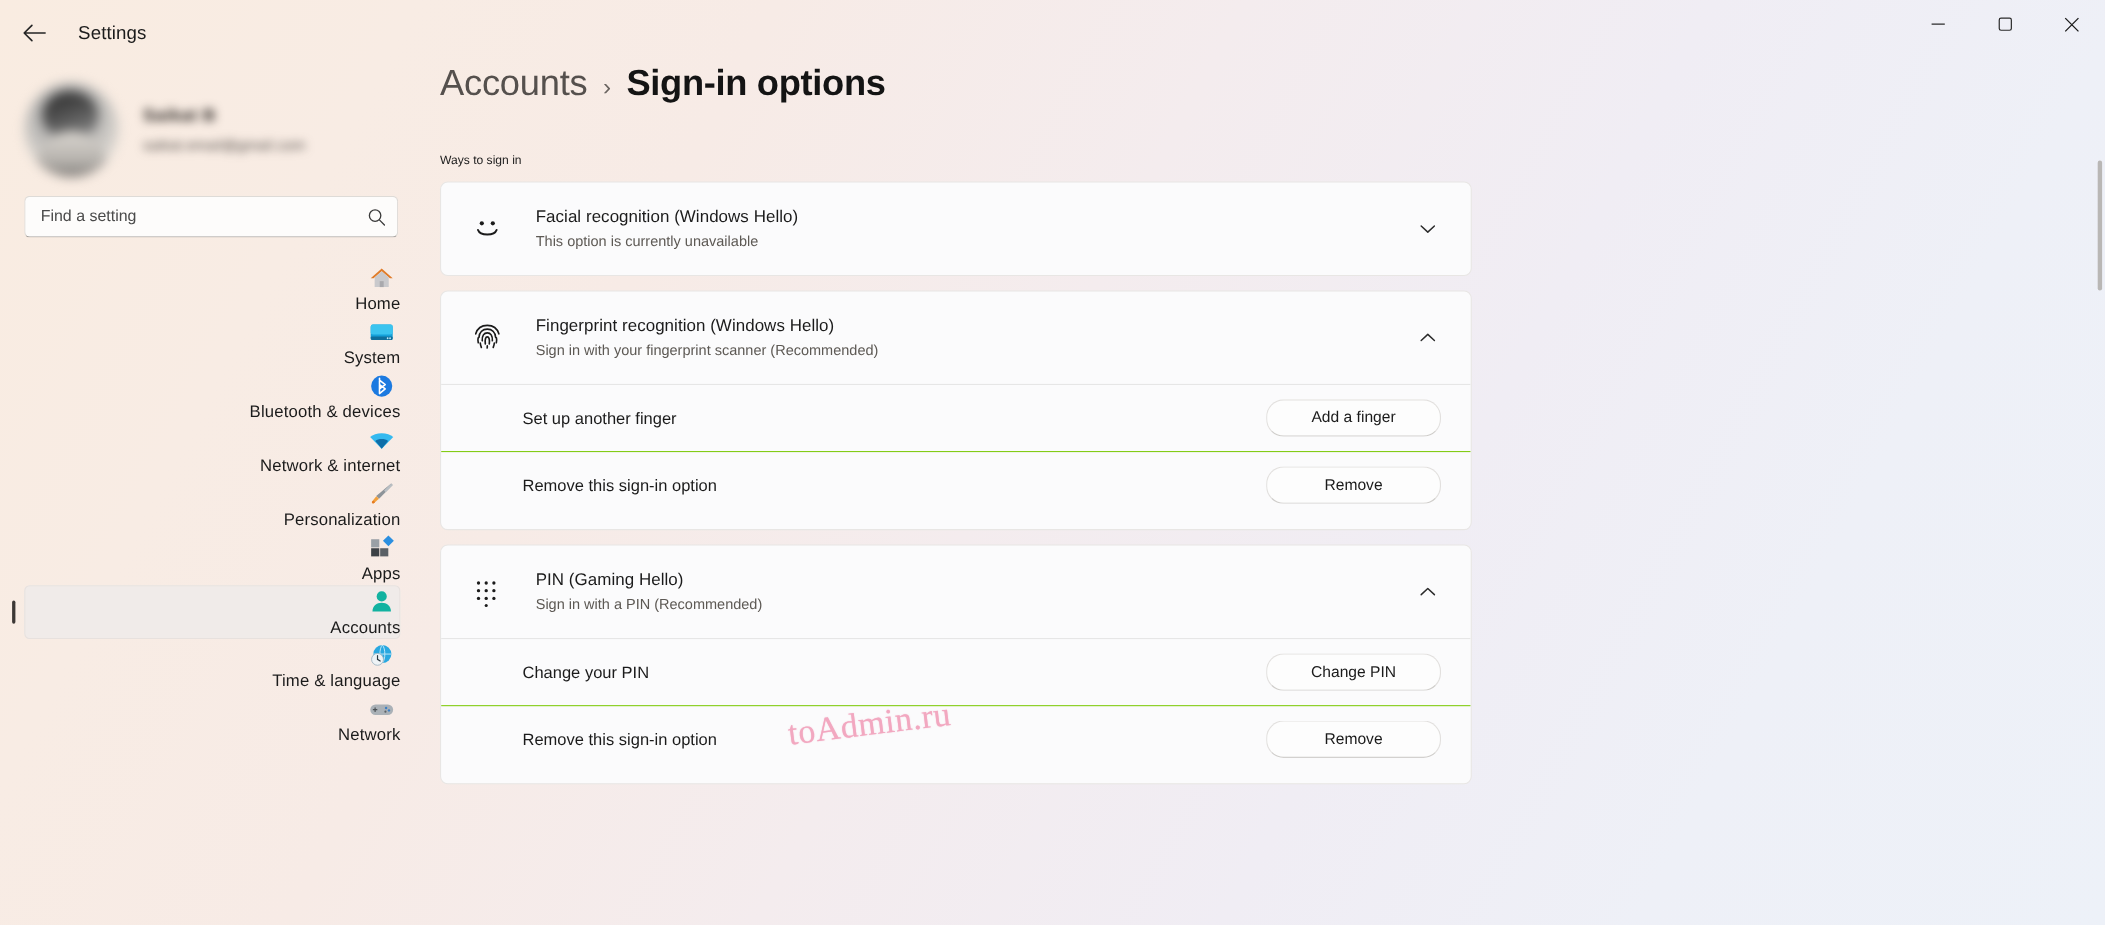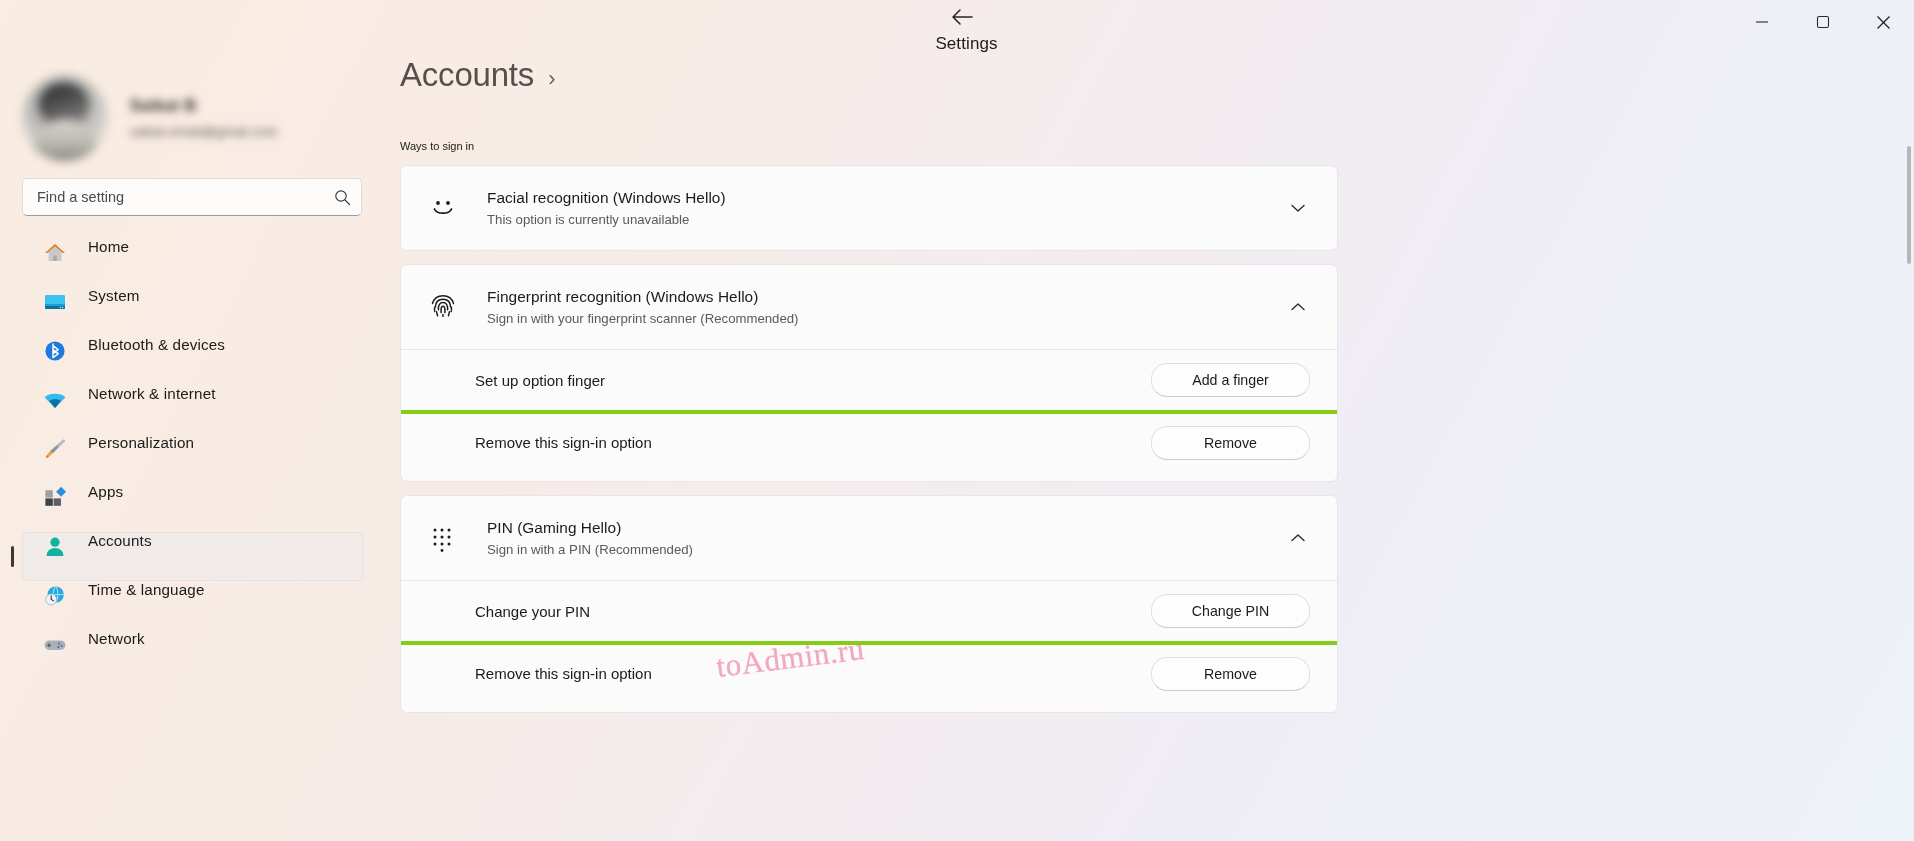--- a/index.html
+++ b/index.html
@@ -10,21 +10,21 @@
   }
   body {
     background: linear-gradient(118deg, #f9ece1 0%, #f8ece4 16%, #f7ebe6 30%, #f4ecee 48%, #f0edf4 66%, #eef0f7 82%, #edf1f8 100%);
     position: relative;
     color: #1b1b1b;
   }
 
   
   .titlebar {
     position: absolute; top: 0; left: 0; width: 1914px; height: 60px;
-    display: flex; align-items: center; flex-direction: column;
+    display: flex; align-items: center;
   }
   .back-btn {
     width: 42px; height: 34px; margin-left: 10px;
     display: flex; align-items: center; justify-content: center;
     border-radius: 5px;
   }
   .back-btn svg { display: block; }
   .app-title {
     font-size: 17px; color: #1b1b1b; margin-left: 19px; letter-spacing: .1px;
   }
@@ -75,21 +75,21 @@
     flex: 1; border: 0; outline: none; background: transparent;
     font-family: "Liberation Sans", sans-serif; font-size: 14.5px;
     color: #701a75; padding: 0 12px 0 14px;
   }
   .searchbox input::placeholder { color: #4a4a4a; }
   .search-icon { width: 38px; display: flex; align-items: center; justify-content: center; }
 
   .navlist { position: absolute; left: 0; top: 178px; width: 400px; }
   .navitem {
     position: relative; height: 49px; margin: 0 36px 0 22px;
-    display: flex; align-items: flex-start; border-radius: 5px;
+    display: flex; align-items: flex-end; border-radius: 5px; flex-direction: column;
   }
   .navitem.selected { background: #f0ebe9; box-shadow: inset 0 0 0 1px #e7e1de; }
   .navitem.selected .selbar {
     position: absolute; left: -11px; top: 14px; width: 3px; height: 21px;
     background: #3c3835; border-radius: 2px;
   }
   .navicon {
     width: 34px; height: 30px; margin-left: 16px;
     display: flex; align-items: center; justify-content: center;
   }
@@ -115,21 +115,21 @@
     width: 44px; height: 44px; display: flex; align-items: center; justify-content: center;
     flex: 0 0 44px;
   }
   .card-texts { margin-left: 22px; flex: 1; }
   .card-title { font-size: 15.4px; color: #1b1b1b; letter-spacing: .05px; }
   .card-sub { font-size: 13.2px; color: #5d5954; margin-top: 5px; }
   .chev { width: 34px; height: 34px; display: flex; align-items: center; justify-content: center; }
 
   .card-row {
     height: 61px; display: flex; align-items: center;
-    padding: 0 27px 0 74px; border-top: 4px solid #84cc16;
+    padding: 0 27px 0 74px; border-top: 1px solid #84cc16;
   }
   .card-row:first-child { border-top: 1px solid #e6e6e6; }
   .row-label { flex: 1; font-size: 15px; color: #1b1b1b; }
   .row-btn {
     min-width: 159px; height: 34px; padding: 0 14px;
     background: #fdfdfd; border: 1px solid #e2e0de; border-bottom-color: #cfcdca;
     border-radius: 16px; font-size: 14.2px; color: #1b1b1b;
     font-family: "Liberation Sans", sans-serif;
     display: flex; align-items: center; justify-content: center;
   }
@@ -311,20 +311,21 @@
     </div>
 
   </div>
 </div>
 
 <div class="main">
 
   <div class="breadcrumb">
     <span class="crumb-parent">Accounts</span>
     <span class="crumb-sep">›</span>
+    <span class="crumb-current">Sign-in options</span>
   </div>
 
   <div class="section-title">Ways to sign in</div>
 
   <div class="card">
     <div class="card-header">
       <span class="card-icon">
         <svg width="34" height="34" viewBox="0 0 34 34">
           <circle cx="12" cy="12" r="1.9" fill="#1b1b1b"></circle>
           <circle cx="22" cy="12" r="1.9" fill="#1b1b1b"></circle>
@@ -365,21 +366,21 @@
         <div class="card-sub">Sign in with your fingerprint scanner (Recommended)</div>
       </div>
       <span class="chev">
         <svg width="18" height="18" viewBox="0 0 18 18">
           <path d="M3 11.6 L9 6 L15 11.6" fill="none" stroke="#2b2b2b" stroke-width="1.35" stroke-linecap="round" stroke-linejoin="round"></path>
         </svg>
       </span>
     </div>
     <div class="rows-wrap">
       <div class="card-row">
-        <span class="row-label">Set up option finger</span>
+        <span class="row-label">Set up another finger</span>
         <button class="row-btn">Add a finger</button>
       </div>
       <div class="card-row">
         <span class="row-label">Remove this sign-in option</span>
         <button class="row-btn">Remove</button>
       </div>
     </div>
   </div>
 
   <div class="card">

